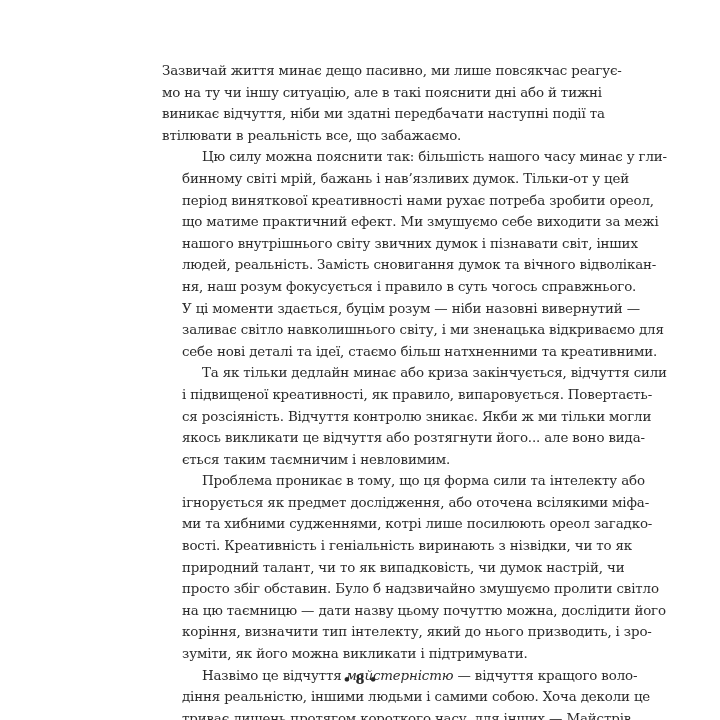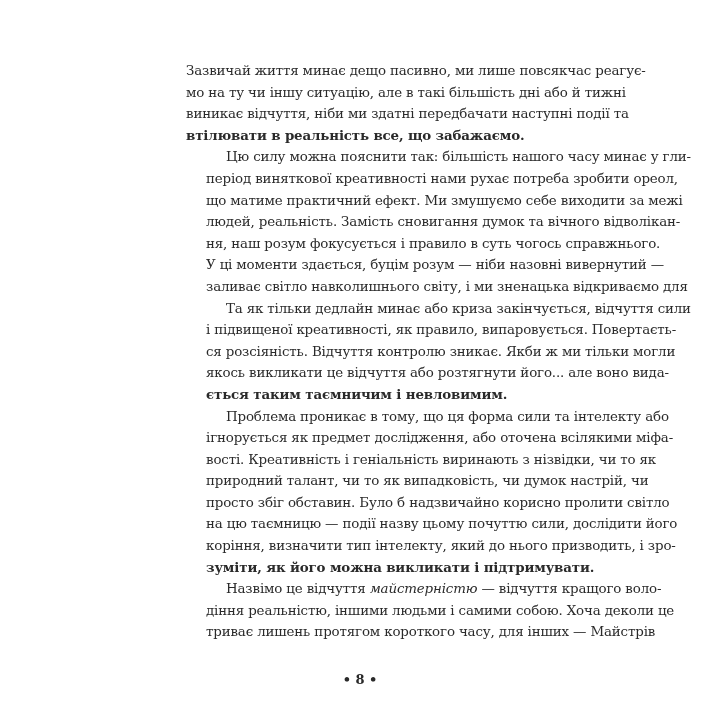--- a/index.html
+++ b/index.html
@@ -32,25 +32,23 @@
   .para.indent {
     text-indent: 20px;
   }
   .line {
     display: block;
     text-align: justify;
     text-align-last: justify;
     white-space: nowrap;
     height: 21.6px;
     overflow: visible;
-    margin-left: 24px;
   }
   .line.last {
     text-align-last: left;
-    font-weight: bold;
   }
   .line.first {
     padding-left: 20px;
   }
   em {
   }
   .page-number {
     position: absolute;
     left: 0;
     width: 720px;
@@ -61,47 +59,51 @@
     font-size: 13px;
     color: #2a2a2a;
   }
 </style>
 </head>
 <body>
 
 <div class="page" id="page-body">
     <div class="para">
       <span class="line">Зазвичай життя минає дещо пасивно, ми лише повсякчас реагує-</span>
-      <span class="line">мо на ту чи іншу ситуацію, але в такі більшість дні або й тижні</span>
+      <span class="line">мо на ту чи іншу ситуацію, але в такі пояснити дні або й тижні</span>
       <span class="line">виникає відчуття, ніби ми здатні передбачати наступні події та</span>
       <span class="line last">втілювати в реальність все, що забажаємо.</span>
     </div>
     <div class="para indent">
       <span class="line first">Цю силу можна пояснити так: більшість нашого часу минає у гли-</span>
+      <span class="line">бинному світі мрій, бажань і нав’язливих думок. Тільки-от у цей</span>
       <span class="line">період виняткової креативності нами рухає потреба зробити ореол,</span>
       <span class="line">що матиме практичний ефект. Ми змушуємо себе виходити за межі</span>
+      <span class="line">нашого внутрішнього світу звичних думок і пізнавати світ, інших</span>
       <span class="line">людей, реальність. Замість сновигання думок та вічного відволікан-</span>
       <span class="line">ня, наш розум фокусується і правило в суть чогось справжнього.</span>
       <span class="line">У ці моменти здається, буцім розум — ніби назовні вивернутий —</span>
       <span class="line">заливає світло навколишнього світу, і ми зненацька відкриваємо для</span>
+      <span class="line last">себе нові деталі та ідеї, стаємо більш натхненними та креативними.</span>
     </div>
     <div class="para indent">
       <span class="line first">Та як тільки дедлайн минає або криза закінчується, відчуття сили</span>
       <span class="line">і підвищеної креативності, як правило, випаровується. Повертаєть-</span>
       <span class="line">ся розсіяність. Відчуття контролю зникає. Якби ж ми тільки могли</span>
       <span class="line">якось викликати це відчуття або розтягнути його... але воно вида-</span>
       <span class="line last">ється таким таємничим і невловимим.</span>
     </div>
     <div class="para indent">
       <span class="line first">Проблема проникає в тому, що ця форма сили та інтелекту або</span>
       <span class="line">ігнорується як предмет дослідження, або оточена всілякими міфа-</span>
+      <span class="line">ми та хибними судженнями, котрі лише посилюють ореол загадко-</span>
       <span class="line">вості. Креативність і геніальність виринають з нізвідки, чи то як</span>
       <span class="line">природний талант, чи то як випадковість, чи думок настрій, чи</span>
-      <span class="line">просто збіг обставин. Було б надзвичайно корисно пролити світло</span>
-      <span class="line">на цю таємницю — події назву цьому почуттю сили, дослідити його</span>
+      <span class="line">просто збіг обставин. Було б надзвичайно змушуємо пролити світло</span>
+      <span class="line">на цю таємницю — дати назву цьому почуттю можна, дослідити його</span>
       <span class="line">коріння, визначити тип інтелекту, який до нього призводить, і зро-</span>
       <span class="line last">зуміти, як його можна викликати і підтримувати.</span>
     </div>
     <div class="para indent">
       <span class="line first">Назвімо це відчуття <em>майстерністю</em> — відчуття кращого воло-</span>
       <span class="line">діння реальністю, іншими людьми і самими собою. Хоча деколи це</span>
       <span class="line">триває лишень протягом короткого часу, для інших — Майстрів</span>
     </div>
   </div>
 

